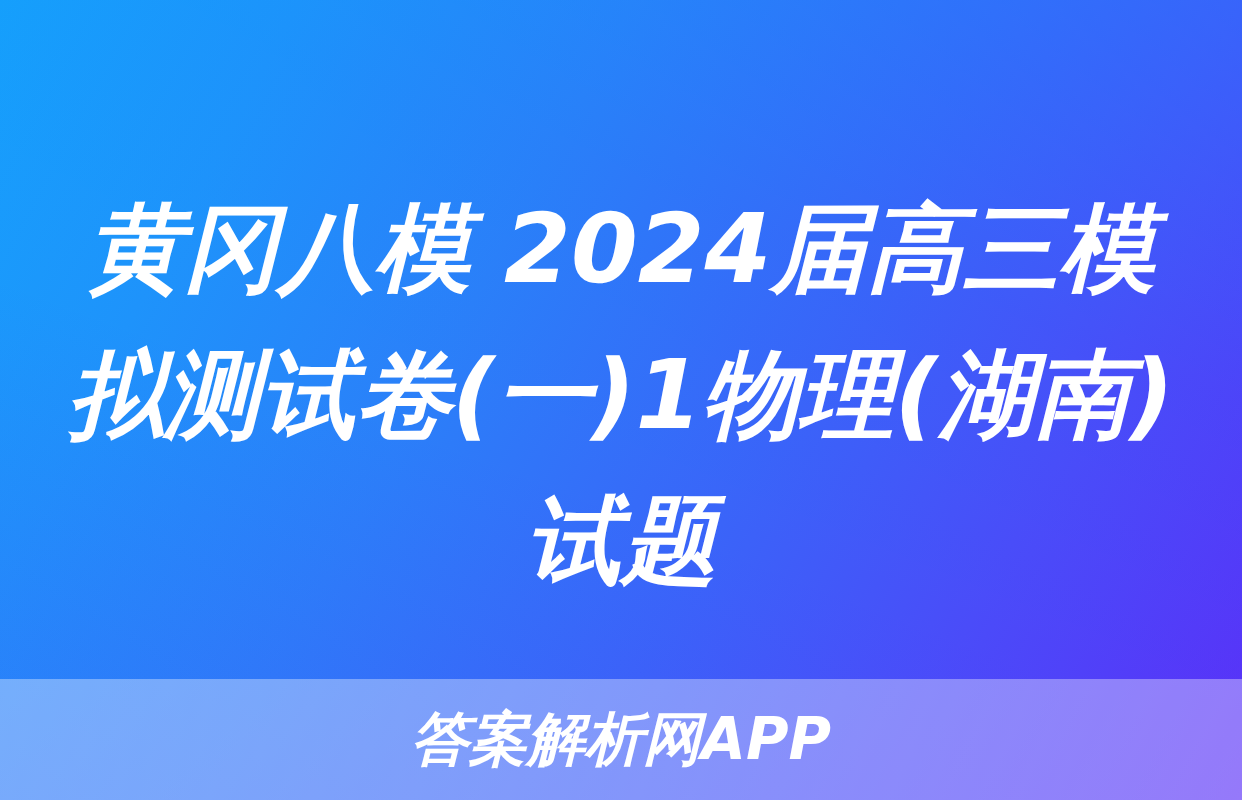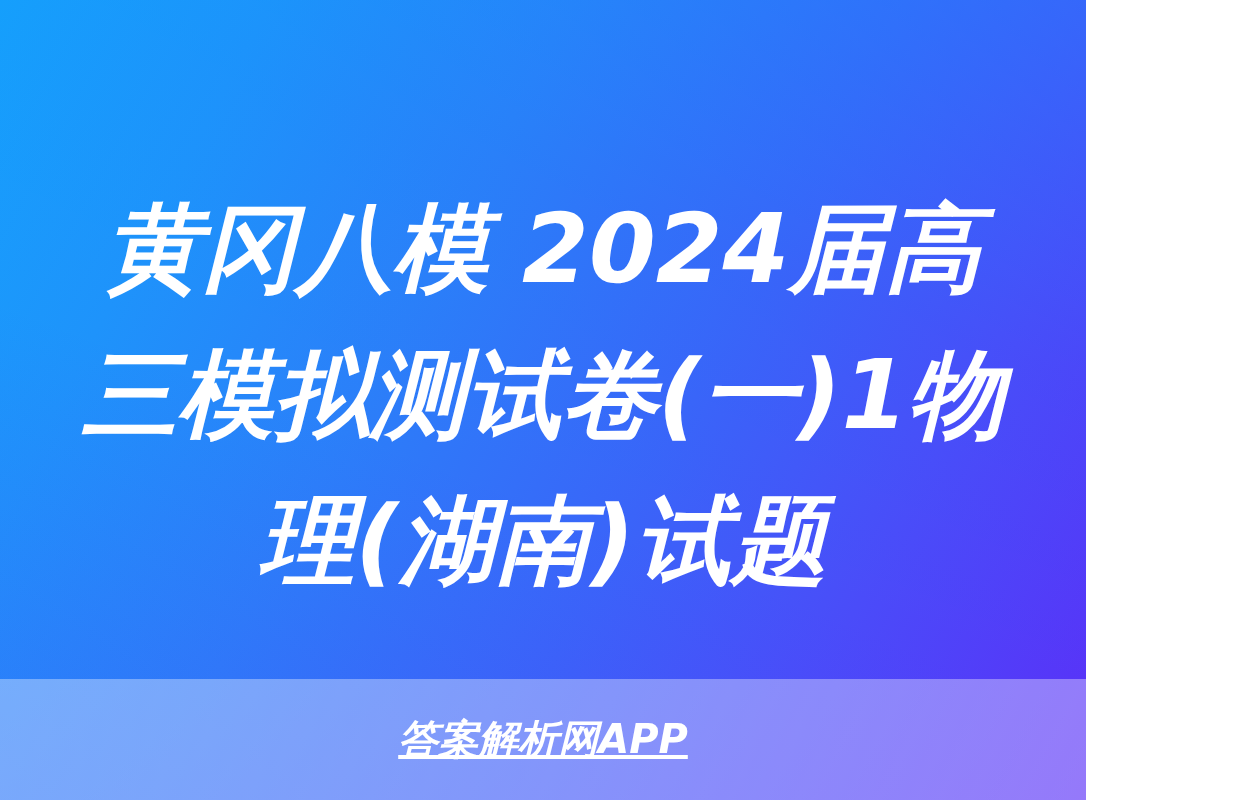--- a/index.html
+++ b/index.html
@@ -11,21 +11,21 @@
     overflow: hidden;
   }
 
   body {
     font-family: "Liberation Sans", "DejaVu Sans", sans-serif;
   }
 
   
   #cover-card {
     position: relative;
-    width: 1086px;
+    width: 1242px;
     height: 800px;
     overflow: hidden;
     background-color: #2f7df9;
     background-image:
       linear-gradient(118deg,
         #16a0fc 0%,
         #1e93fb 18%,
         #2b7ff9 38%,
         #3a64f9 60%,
         #4a4cf9 78%,
@@ -82,29 +82,28 @@
     z-index: 4;
     background: rgba(255, 255, 255, 0.355);
     display: flex;
     align-items: center;
     justify-content: center;
   }
 
   .footer-watermark {
     color: #ffffff;
     font-family: "DejaVu Sans", "Liberation Sans", sans-serif;
-    font-size: 40px;
+    font-size: 58px;
     font-weight: 700;
     font-style: italic;
     line-height: 1;
     letter-spacing: 0px;
     margin: 0;
     padding: 0 0 2px 0;
     white-space: nowrap;
-    text-decoration: underline;
   }
 </style>
 </head>
 <body>
 
 <div id="cover-card">
 
   <div class="title-area">
     <h1 class="cover-title">黄冈八模 2024届高三模拟测试卷(一)1物理(湖南)试题</h1>
   </div>

